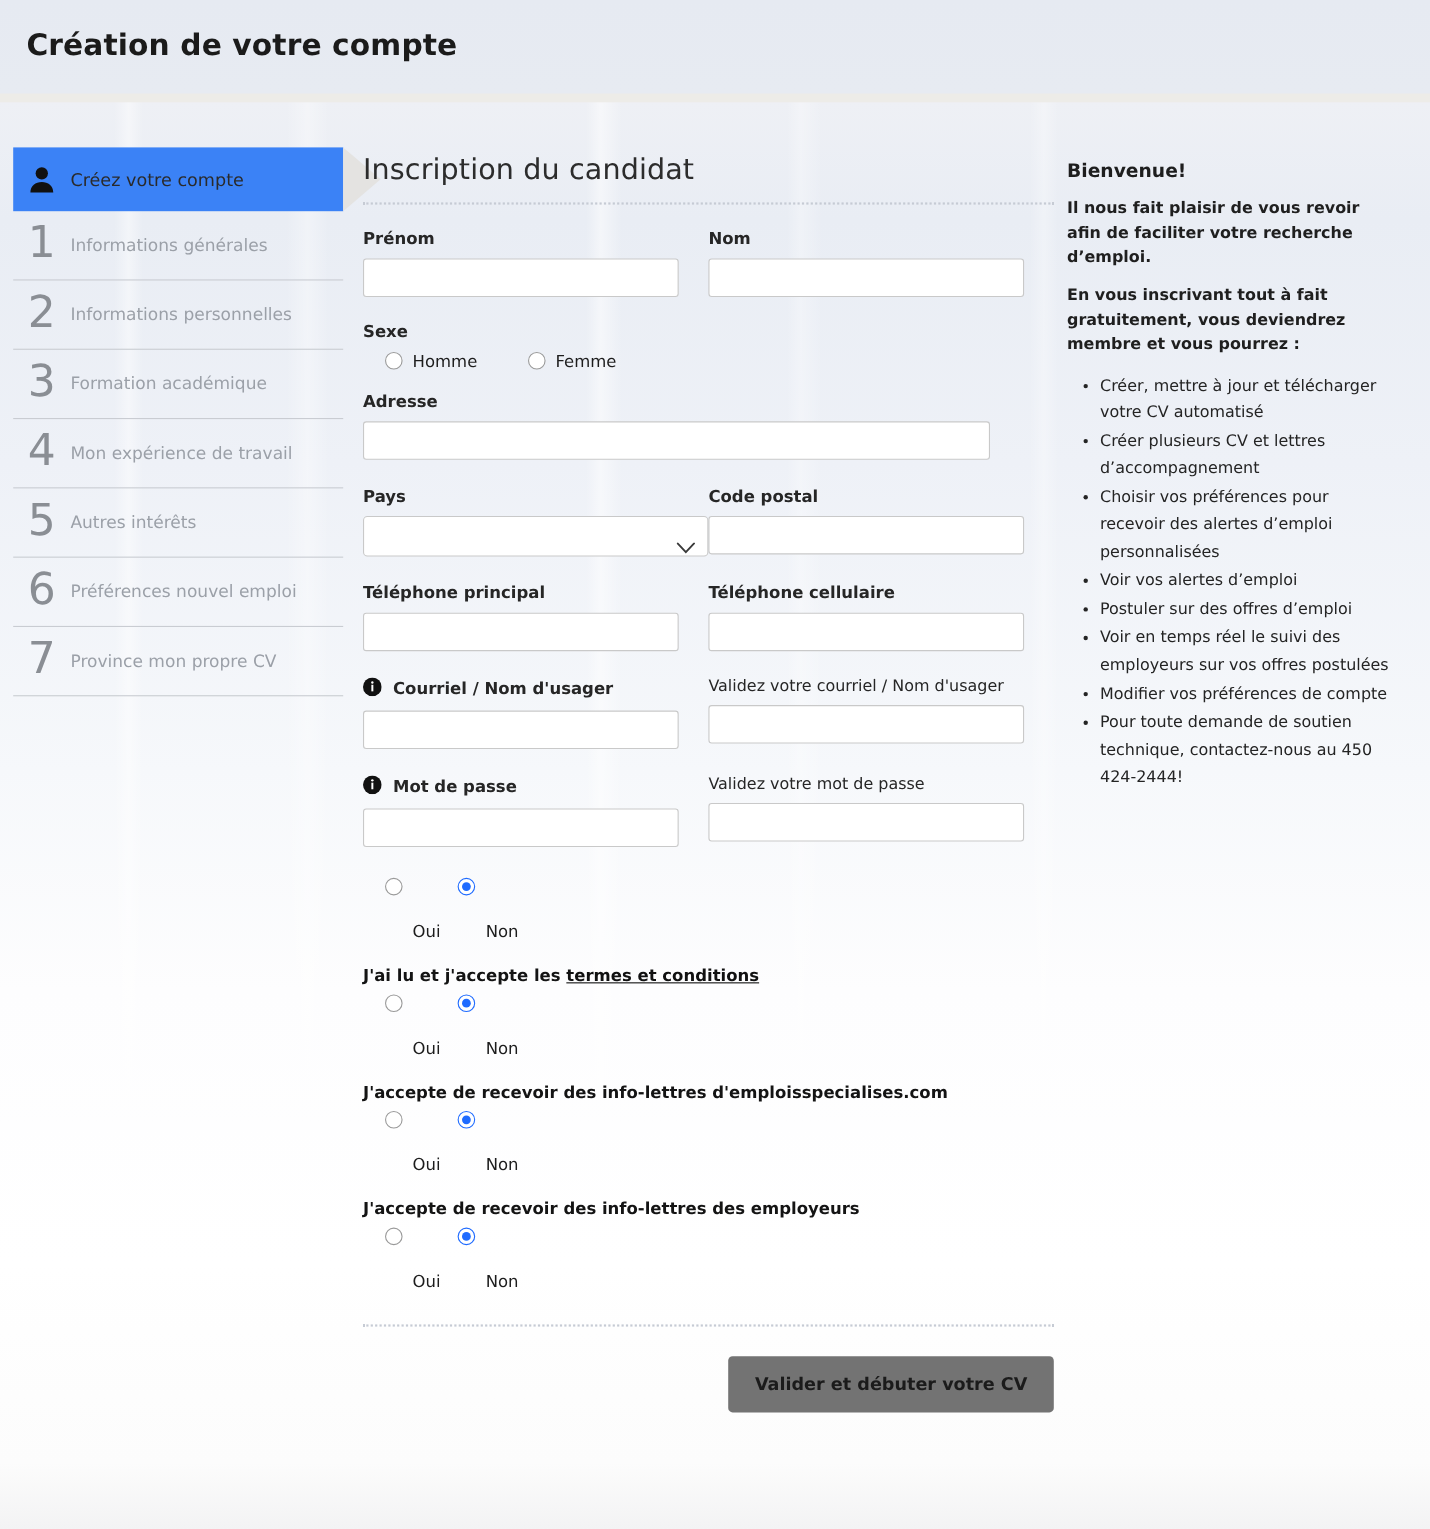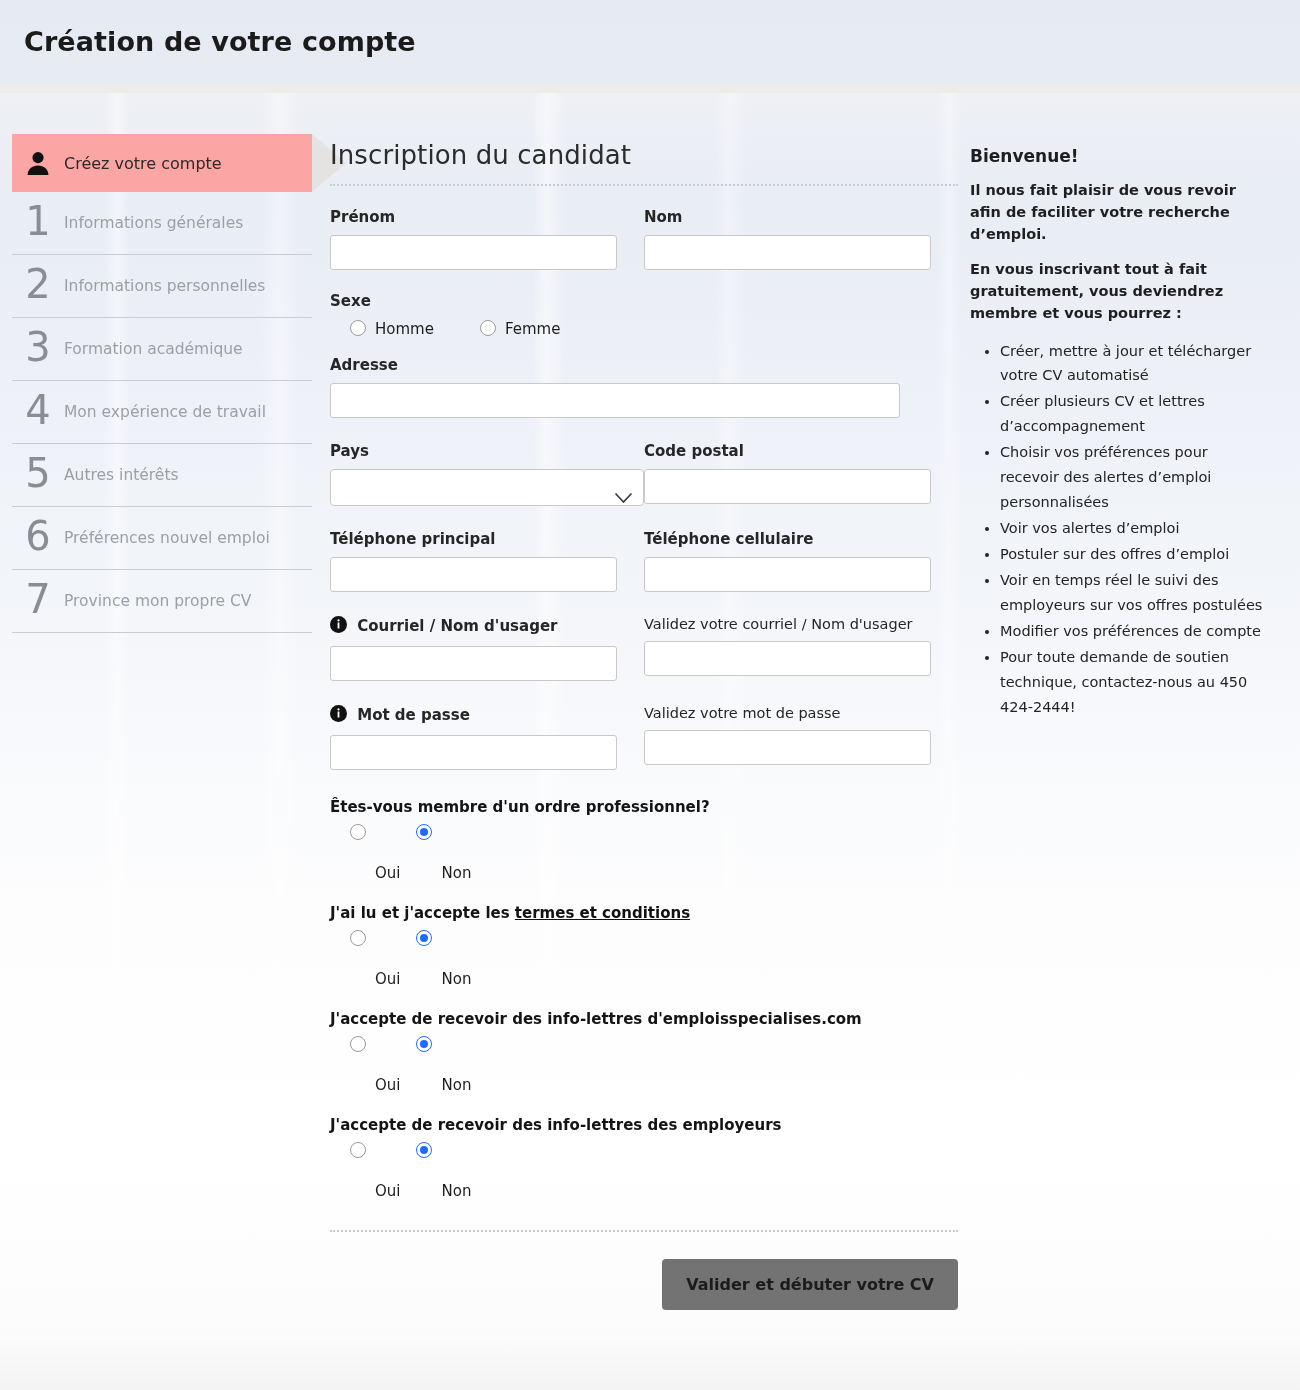--- a/index.html
+++ b/index.html
@@ -56,21 +56,21 @@
 
   
   #sidebar { position:absolute; left:12px; top:134px; width:300px; }
   .step {
     position:relative;
     height:63px;
     display:flex; align-items:center;
     border-bottom:1px solid #c9ccd2;
   }
   .step.active {
-    background:#fca5a5;
+    background:#3b82f6;
     border-bottom:none;
     height:58px;
   }
   .step.active::after{
     content:"";
     position:absolute; right:-34px; top:0;
     width:0; height:0;
     border-top:29px solid transparent;
     border-bottom:29px solid transparent;
     border-left:34px solid #e4e3e1;
@@ -352,21 +352,20 @@
       </label>
       <input class="txt" type="password" value="" style="">
     </div>
     <div class="col right">
       <label class="fld" style="font-weight:normal;font-size:14.5px;">Validez votre mot de passe</label>
       <input class="txt" type="password" value="" style="">
     </div>
   </div>
 
   <div class="q-block" style="margin-top:28px;">
-    <div class="q-text">Êtes-vous membre d'un ordre professionnel?</div>
     <div class="q-radios">
       <span class="radio-opt">
         <span class="rdo"></span>
         <span class="rlabel">Oui</span>
       </span>
       <span class="radio-opt">
         <span class="rdo sel"></span>
         <span class="rlabel">Non</span>
       </span>
     </div>

